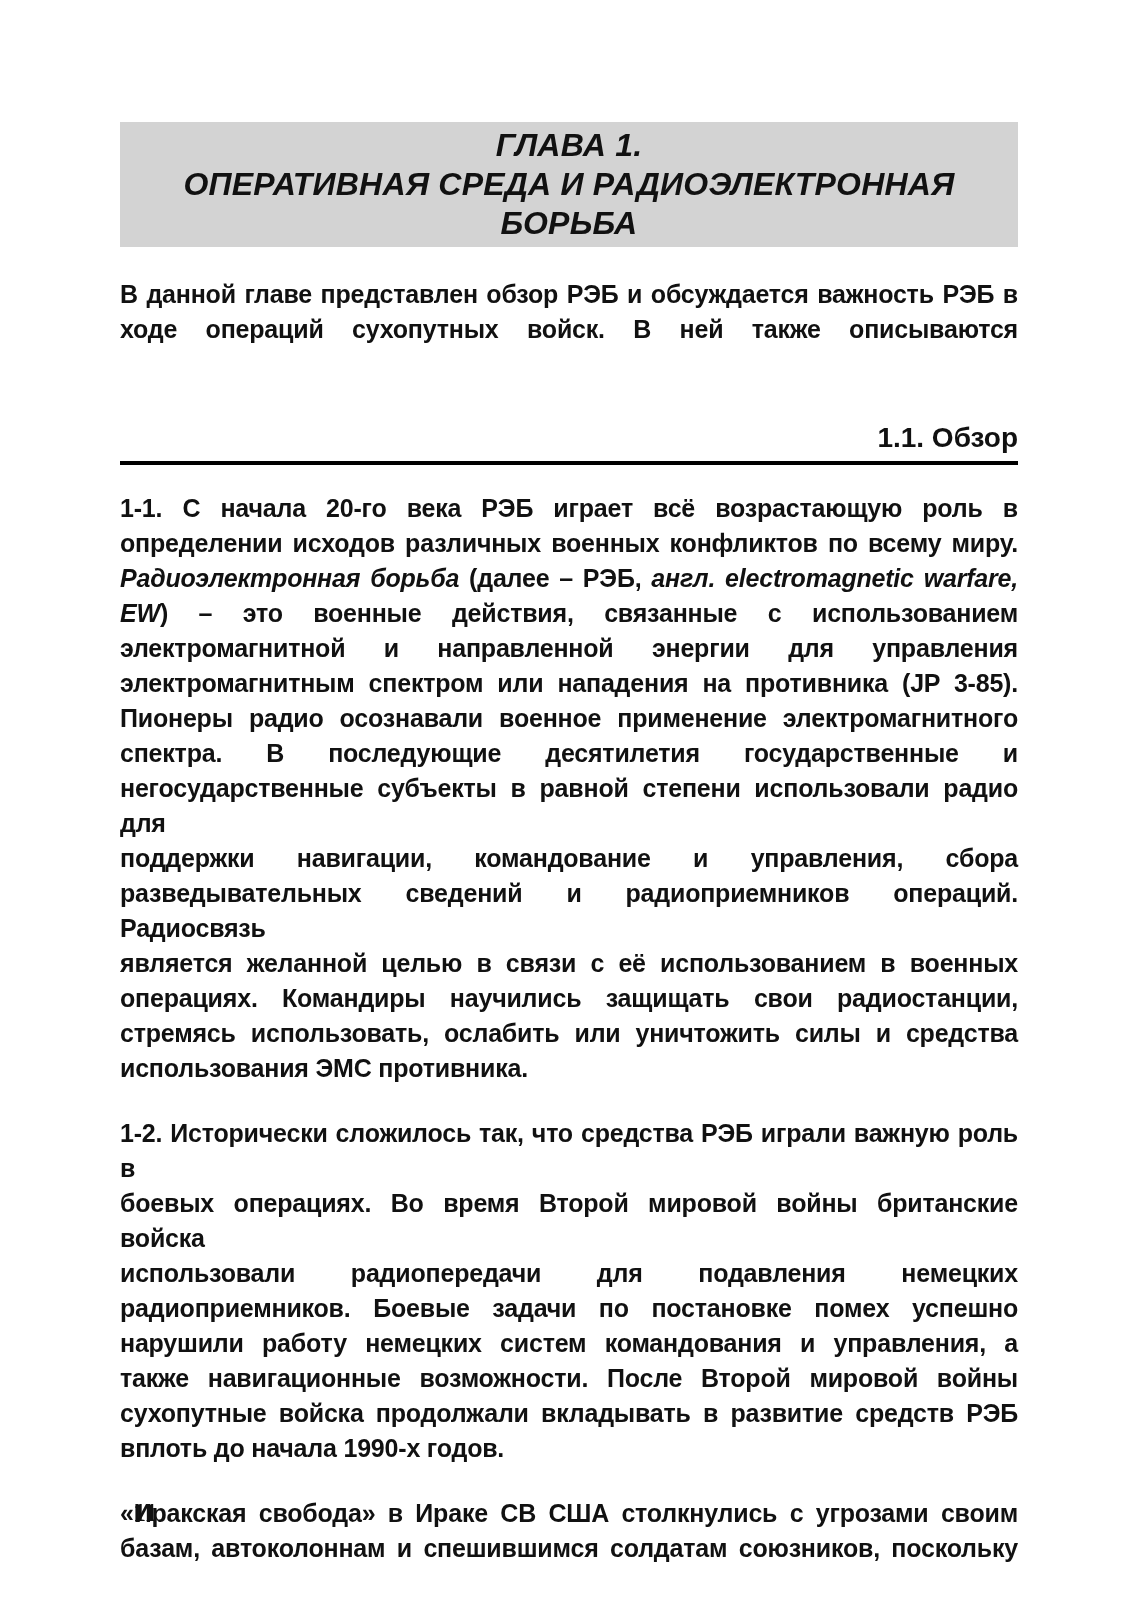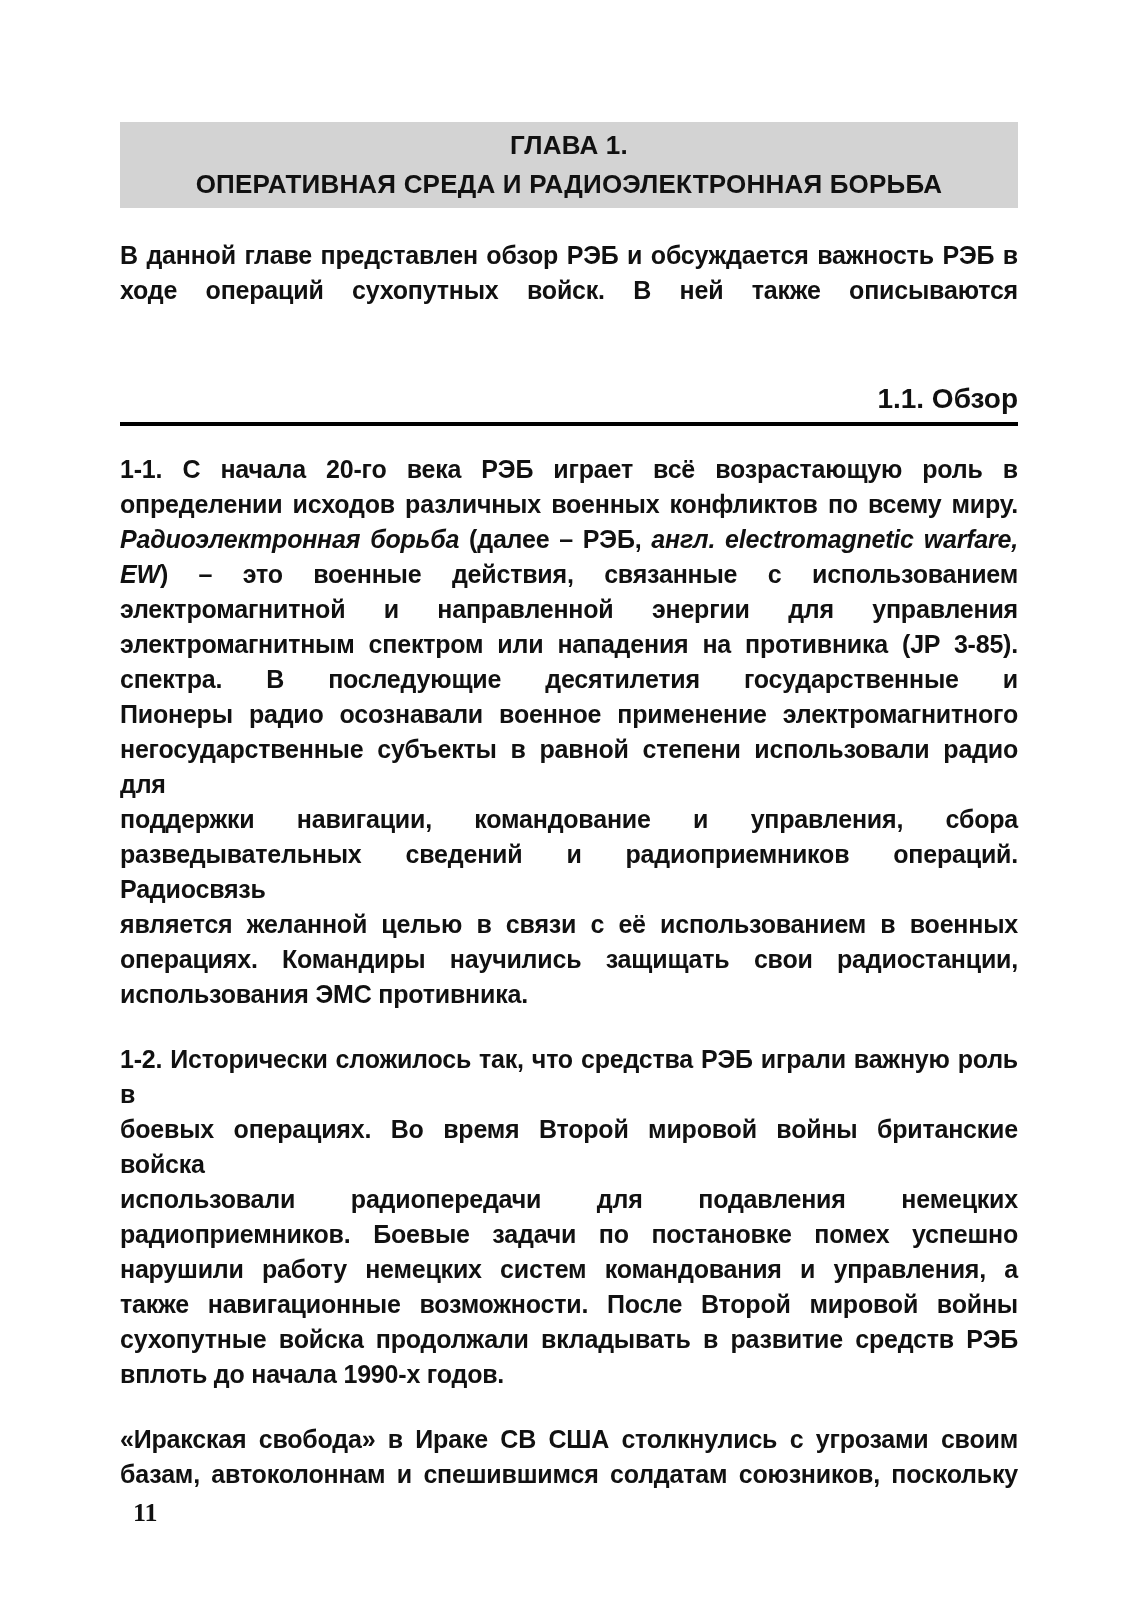--- a/index.html
+++ b/index.html
@@ -19,24 +19,25 @@
     position: absolute;
     left: 120px;
     top: 0;
     width: 898px;
   }
   .chapter-box {
     margin-top: 122px;
     background: #d3d3d3;
     text-align: center;
     font-weight: bold;
-    font-size: 26px;
+    font-size: 32px;
     line-height: 39px;
     padding: 4px 8px;
     letter-spacing: 0.2px;
+    font-style: italic;
   }
   .intro {
     margin-top: 28px;
   }
   .paragraph {
     margin-top: 30px;
     font-weight: bold;
   }
   .body-paragraphs .paragraph:first-child {
     margin-top: 26px;
@@ -101,27 +102,28 @@
   <div class="rule" style="background: rgb(0, 0, 0);"></div>
 
   <div class="body-paragraphs">
       <div class="paragraph">
         <div class="line"><span>1-1. С начала 20-го века РЭБ играет всё возрастающую роль в</span></div>
         <div class="line"><span>определении исходов различных военных конфликтов по всему миру.</span></div>
         <div class="line"><span class="italic">Радиоэлектронная борьба </span><span>(далее – РЭБ, </span><span class="italic">англ. electromagnetic warfare,</span></div>
         <div class="line"><span class="italic">EW</span><span>) – это военные действия, связанные с использованием</span></div>
         <div class="line"><span>электромагнитной и направленной энергии для управления</span></div>
         <div class="line"><span>электромагнитным спектром или нападения на противника (JP 3-85).</span></div>
+        <div class="line"><span>Пионеры радио осознавали военное применение электромагнитного</span></div>
         <div class="line"><span>спектра. В последующие десятилетия государственные и</span></div>
-        <div class="line"><span>Пионеры радио осознавали военное применение электромагнитного</span></div>
         <div class="line"><span>негосударственные субъекты в равной степени использовали радио для</span></div>
         <div class="line"><span>поддержки навигации, командование и управления, сбора</span></div>
         <div class="line"><span>разведывательных сведений и радиоприемников операций. Радиосвязь</span></div>
         <div class="line"><span>является желанной целью в связи с её использованием в военных</span></div>
         <div class="line"><span>операциях. Командиры научились защищать свои радиостанции,</span></div>
+        <div class="line"><span>стремясь использовать, ослабить или уничтожить силы и средства</span></div>
         <div class="line no-just"><span>использования ЭМС противника.</span></div>
       </div>
       <div class="paragraph">
         <div class="line"><span>1-2. Исторически сложилось так, что средства РЭБ играли важную роль в</span></div>
         <div class="line"><span>боевых операциях. Во время Второй мировой войны британские войска</span></div>
         <div class="line"><span>использовали радиопередачи для подавления немецких</span></div>
         <div class="line"><span>радиоприемников. Боевые задачи по постановке помех успешно</span></div>
         <div class="line"><span>нарушили работу немецких систем командования и управления, а</span></div>
         <div class="line"><span>также навигационные возможности. После Второй мировой войны</span></div>
         <div class="line"><span>сухопутные войска продолжали вкладывать в развитие средств РЭБ</span></div>

